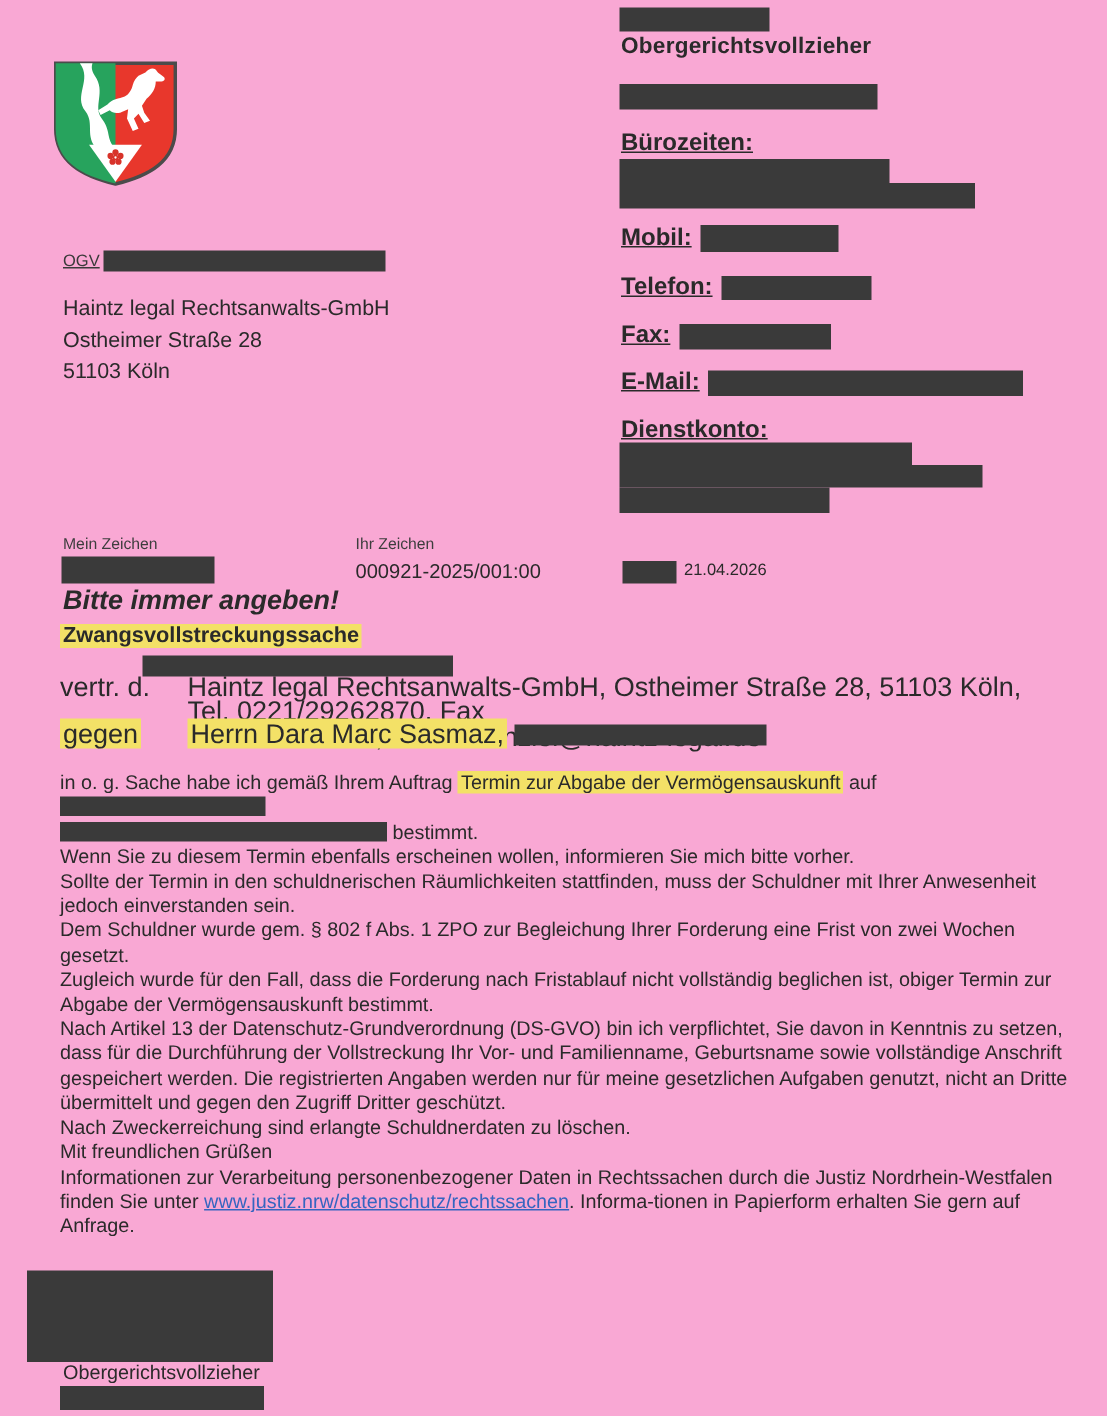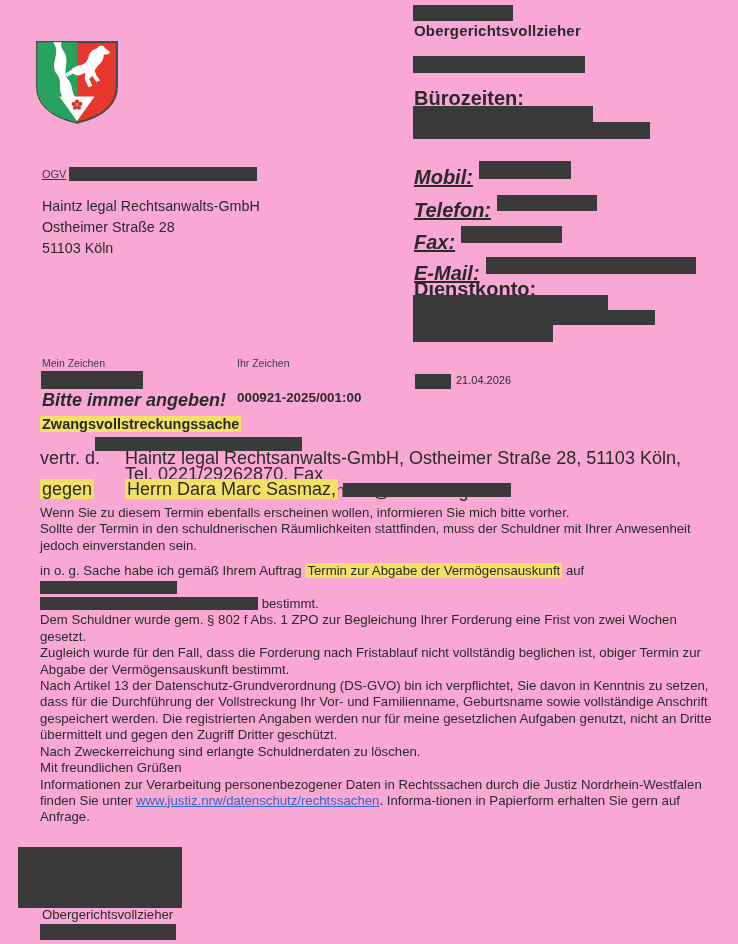--- a/index.html
+++ b/index.html
@@ -7,30 +7,30 @@
     position:relative; width:738px; height:944px; background:#f9a8d4;
     font-family:"Liberation Sans", sans-serif; color:#2a2a2a; overflow:hidden;
   }
   
   .r  { position:absolute; background:#3a3a3a; }
   .ri { display:inline-block; background:#3a3a3a; height:13px; vertical-align:-2px; }
   
   mark.hl { background:#f3e167; color:inherit; padding:0 2px; }
   
   .sender-title { position:absolute; left:414px; top:22px; font-size:15px; font-weight:bold; letter-spacing:.2px; }
-  .lh-label { font-weight:bold; text-decoration:underline; font-size:20px; white-space:nowrap;margin-top:16px; }
-  .lh-row { position:absolute; display:flex; align-items:center; gap:6px;font-style:italic; }
+  .lh-label { font-weight:bold; text-decoration:underline; font-size:16px; white-space:nowrap; }
+  .lh-row { position:absolute; display:flex; align-items:center; gap:6px; }
   .lh-static { position:absolute; }
   
   .ogv-row { position:absolute; left:42px; top:167px; display:flex; align-items:center; gap:3px; }
   .ogv { font-size:11px; text-decoration:underline; color:#3a3a3a; }
   .recipient { position:absolute; left:42px; top:196px; font-size:14.3px; line-height:21px; }
   
   .small-label { position:absolute; font-size:10.5px; color:#3d3d3d; }
-  .ref-value { position:absolute; font-size:13.4px; font-weight:bold;margin-top:17px; }
+  .ref-value { position:absolute; font-size:13.4px; font-weight:normal; }
   .date-text { position:absolute; font-size:11px; }
   .always-note { position:absolute; left:42px; top:390px; font-size:18px; font-weight:bold; font-style:italic; }
   
   .case-line { position:absolute; left:40px; top:416px; font-size:14.5px; font-weight:bold; }
   .party-row { position:absolute; left:40px; width:672px; display:grid; grid-template-columns:85px 1fr; font-size:18px; line-height:16.3px; }
   .pre-lines { white-space:pre-line; }
   
   .body-text { position:absolute; left:40px; top:505px; width:678px; font-size:13.2px; line-height:16.4px; }
   .body-text p { margin:0; }
   .mt { margin-top:10px; }
@@ -127,33 +127,33 @@
   <div class="party-row" style="top:481px">
     <span><mark class="hl">gegen</mark></span>
     <span>
       <mark class="hl">Herrn Dara Marc Sasmaz,</mark>
       <span class="ri" style="width:168px;height:14px"></span>
     </span>
   </div>
 
   <div class="body-text">
 
-    <p class="mt pre-lines">Wenn Sie zu diesem Termin ebenfalls erscheinen wollen, informieren Sie mich bitte vorher.
-Sollte  der Termin in den schuldnerischen Räumlichkeiten stattfinden, muss der Schuldner mit Ihrer Anwesenheit
-jedoch einverstanden sein.</p>
-
     <p class="mt" style="margin-top:9px">
       <span>in o. g. Sache habe ich gemäß Ihrem Auftrag</span>
       <mark class="hl">Termin zur Abgabe der Vermögensauskunft</mark>
       <span>auf</span>
       <span class="ri" style="width:137px"></span>
       <br>
       <span class="ri" style="width:218px"></span>
       <span>bestimmt.</span>
     </p>
+
+    <p class="mt pre-lines">Wenn Sie zu diesem Termin ebenfalls erscheinen wollen, informieren Sie mich bitte vorher.
+Sollte  der Termin in den schuldnerischen Räumlichkeiten stattfinden, muss der Schuldner mit Ihrer Anwesenheit
+jedoch einverstanden sein.</p>
 
     <p class="mt pre-lines">Dem Schuldner wurde gem. § 802 f Abs. 1 ZPO zur Begleichung Ihrer Forderung eine Frist von zwei Wochen gesetzt.
 Zugleich wurde für den Fall, dass die Forderung nach Fristablauf nicht vollständig beglichen ist, obiger Termin zur
 Abgabe der Vermögensauskunft bestimmt.
 Nach Artikel 13 der Datenschutz-Grundverordnung (DS-GVO) bin ich verpflichtet, Sie davon in Kenntnis zu setzen,
 dass für die Durchführung der Vollstreckung Ihr Vor- und Familienname, Geburtsname sowie vollständige Anschrift
 gespeichert werden. Die registrierten Angaben werden nur für meine gesetzlichen Aufgaben genutzt, nicht an Dritte
 übermittelt und gegen den Zugriff Dritter geschützt.</p>
 
     <p class="mt">Nach Zweckerreichung sind erlangte Schuldnerdaten zu löschen.</p>

